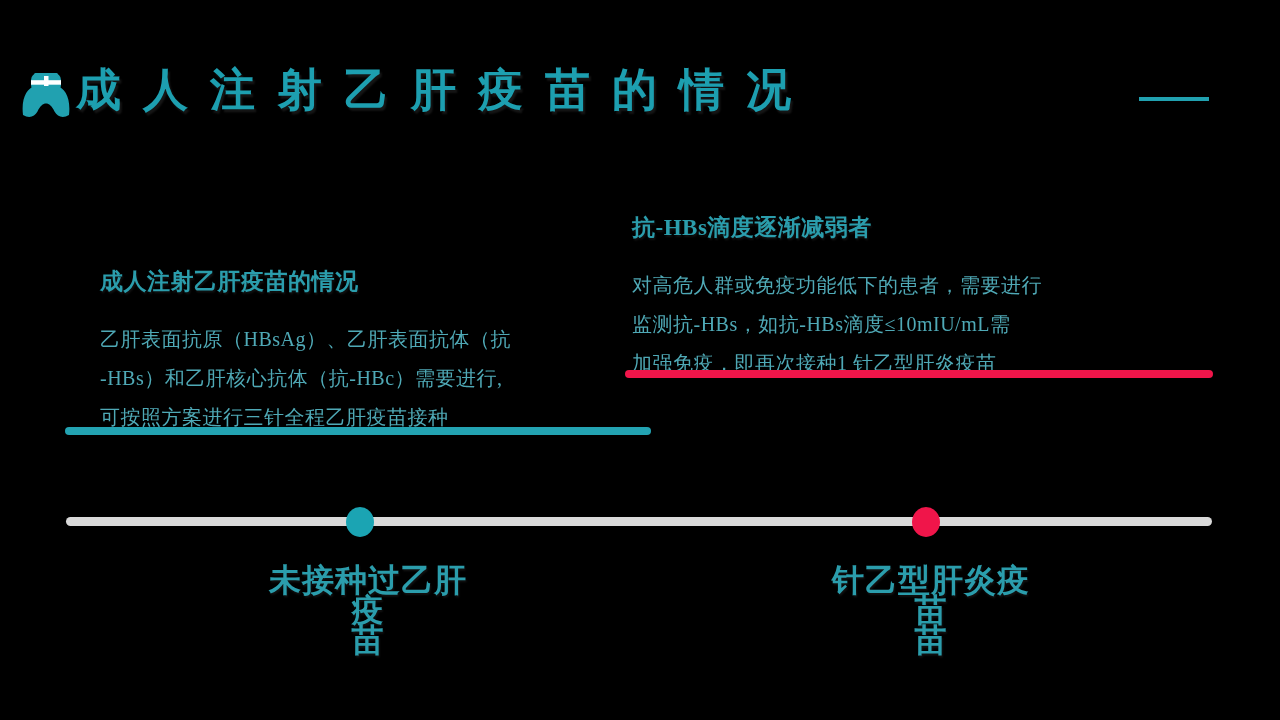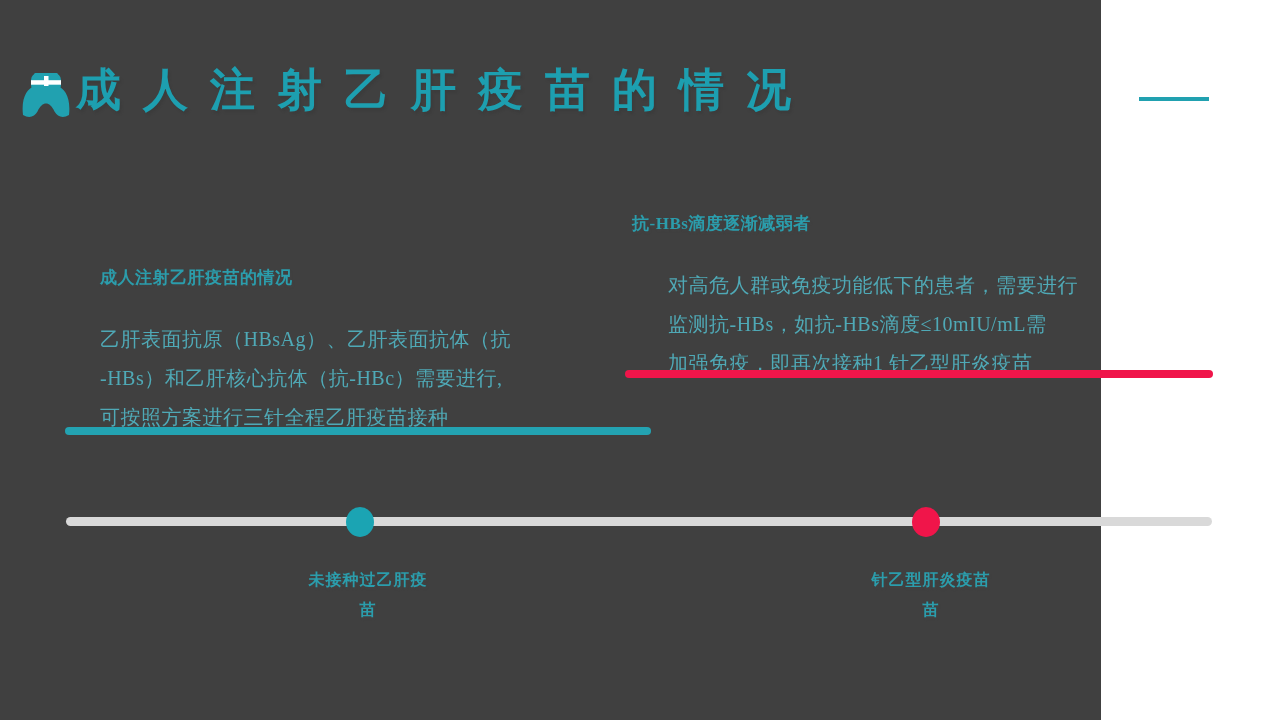--- a/index.html
+++ b/index.html
@@ -2,61 +2,61 @@
 <html><head>
 <meta charset="utf-8">
 <style>
   html, body { margin: 0; padding: 0; }
   body {
     width: 1280px; height: 720px;
     background: #ffffff;
     font-family: "Liberation Serif", "DejaVu Serif", serif;
     overflow: hidden;
   }
-  .slide { position: relative; width: 1101px; height: 720px; background: #404040; }
+  .slide { position: relative; width: 1280px; height: 720px; background: #000000; }
 
   
   .title-icon { position: absolute; left: 20px; top: 72px; width: 52px; height: 46px; }
   .slide-title {
     position: absolute; left: 76px; top: 60px; margin: 0;
     font-size: 45px; font-weight: bold; color: #1d9fb0;
     letter-spacing: 22px; white-space: nowrap;
     text-shadow: 2px 3px 2px rgba(55,55,55,0.40);
   }
   .title-dash { position: absolute; left: 1139px; top: 97px; width: 70px; height: 4px; background: #21a1b0; }
 
   
   .card h2 {
     position: absolute; margin: 0;
-    font-size: 17px; font-weight: bold; color: #2b9dac;
+    font-size: 23px; font-weight: bold; color: #2b9dac;
     letter-spacing: 0.5px; white-space: nowrap;
     text-shadow: 1px 2px 2px rgba(70,70,70,0.25);
   }
   .card p {
     position: absolute; margin: 0;
     font-size: 20px; color: #4fa9b6; line-height: 39px;
     white-space: pre-line; letter-spacing: 0.5px;
   }
   .heading-left  { left: 100px; top: 266px; }
   .body-left     { left: 100px; top: 320px; width: 560px; }
   .heading-right { left: 632px; top: 212px; }
-  .body-right    { left: 668px; top: 266px; width: 570px; }
+  .body-right    { left: 632px; top: 266px; width: 570px; }
 
   .bar { position: absolute; height: 8px; border-radius: 4px; }
   .bar-teal { left: 65px;  top: 427px; width: 586px; background: #23a3b2; }
   .bar-red  { left: 625px; top: 370px; width: 588px; background: #f0154a; }
 
   
   .track { position: absolute; left: 66px; top: 517px; width: 1146px; height: 9px; border-radius: 5px; background: #d9d9d9; }
   .dot { position: absolute; width: 28px; height: 30px; border-radius: 50%; }
   .dot-teal { left: 346px; top: 507px; background: #1ba4b3; }
   .dot-red  { left: 912px; top: 507px; background: #f0154a; }
   .node-label {
     position: absolute; top: 565px; width: 210px;
-    font-size: 16px; font-weight: bold; color: #2b9dac;
+    font-size: 32px; font-weight: bold; color: #2b9dac;
     line-height: 30px; text-align: center; white-space: pre-line;
     letter-spacing: 1px;
     text-shadow: 1px 2px 2px rgba(70,70,70,0.25);
   }
   .label-left  { left: 263px; }
   .label-right { left: 826px; }
 </style>
 </head>
 <body>
 

